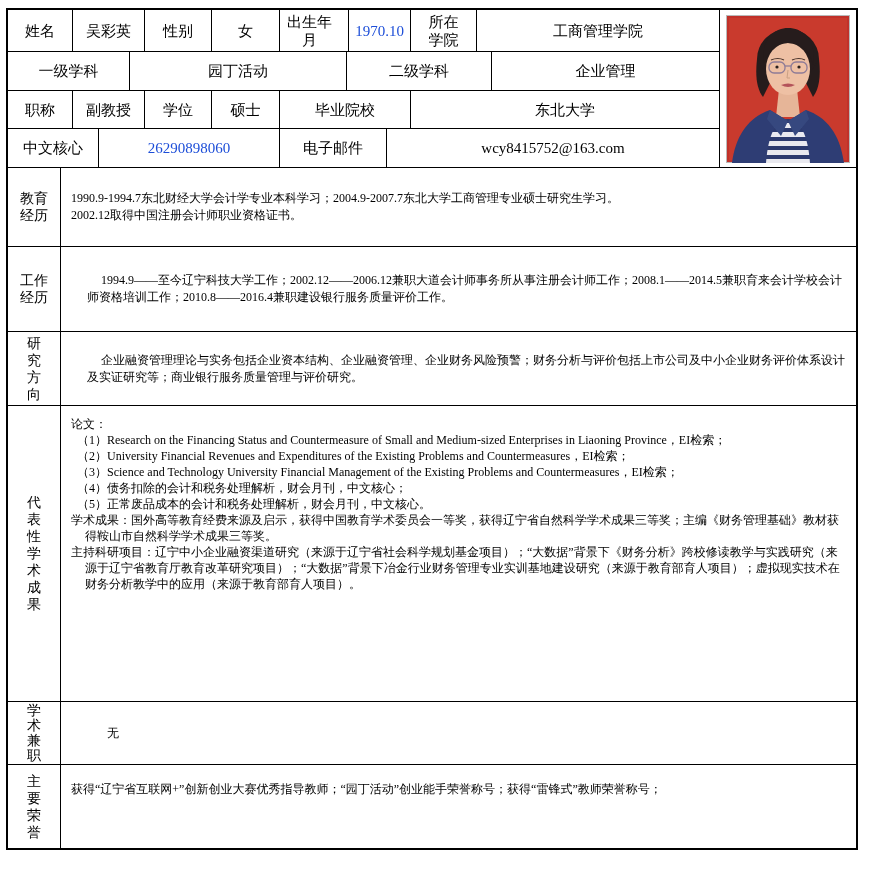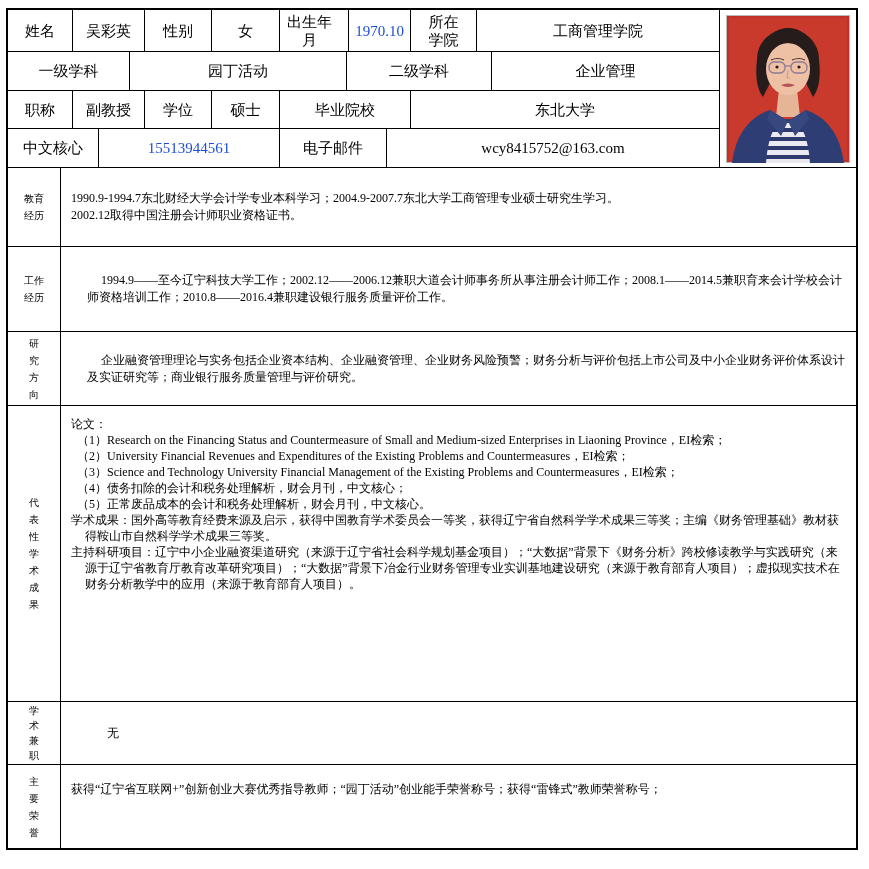--- a/index.html
+++ b/index.html
@@ -37,21 +37,21 @@
   .w131{width:131px;} .w91{width:91px;} .w181{width:181px;} .w107{width:107px;}
   .photo-cell { flex:1; display:flex; align-items:center; justify-content:center; background:#fff; }
   
   .lrow { display:flex; border-bottom:1px solid #000; }
   .lrow:last-child { border-bottom:none; }
   .h-edu{height:79px;} .h-work{height:85px;} .h-res{height:74px;}
   .h-ach{height:296px;} .h-memb{height:63px;} .h-hon{flex:1;}
   .lbl {
     width:53px; border-right:1px solid #000;
     display:flex; align-items:center; justify-content:center;
-    text-align:center; font-size:10px; line-height:17px;
+    text-align:center; font-size:14px; line-height:17px;
     white-space:pre-line;
   }
   .lbl.tight { line-height:15px; }
   .content { flex:1; font-size:12px; line-height:17px; padding:0 10px; overflow:hidden; }
   .vcenter { display:flex; align-items:center; }
   .indent { padding-left:16px; text-indent:14px; }
   .ach-content { padding-top:10px; line-height:16px; }
   .papers { padding-left:6px; }
   .hang { padding-left:14px; text-indent:-14px; }
   .memb-text { padding-left:36px; }
@@ -89,21 +89,21 @@
         <div class="cell w65">职称</div>
         <div class="cell w72">副教授</div>
         <div class="cell w67">学位</div>
         <div class="cell w68">硕士</div>
         <div class="cell w131">毕业院校</div>
         <div class="cell flex1">东北大学</div>
       </div>
 
       <div class="trow r4">
         <div class="cell w91">中文核心</div>
-        <div class="cell w181 num">15513944561</div>
+        <div class="cell w181 num">26290898060</div>
         <div class="cell w107">电子邮件</div>
         <div class="cell flex1">wcy8415752@163.com</div>
       </div>
     </div>
 
     <div class="photo-cell">
       <svg width="124" height="148" viewBox="0 0 124 148" aria-hidden="true">
         <defs>
           <pattern id="stripes" width="10" height="9" patternUnits="userSpaceOnUse">
             <rect width="10" height="9" fill="#e9e9ef"></rect>

